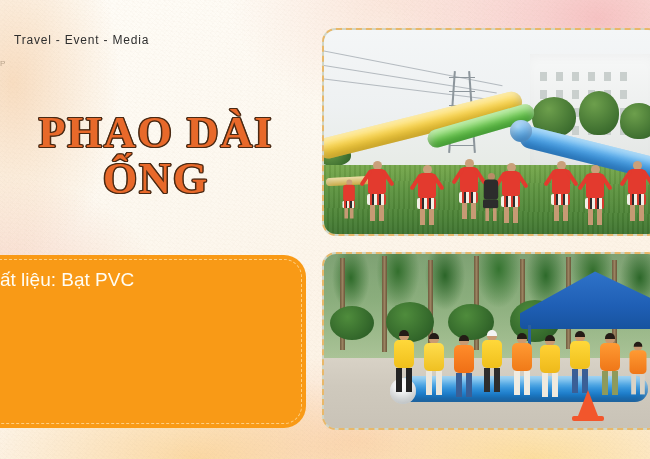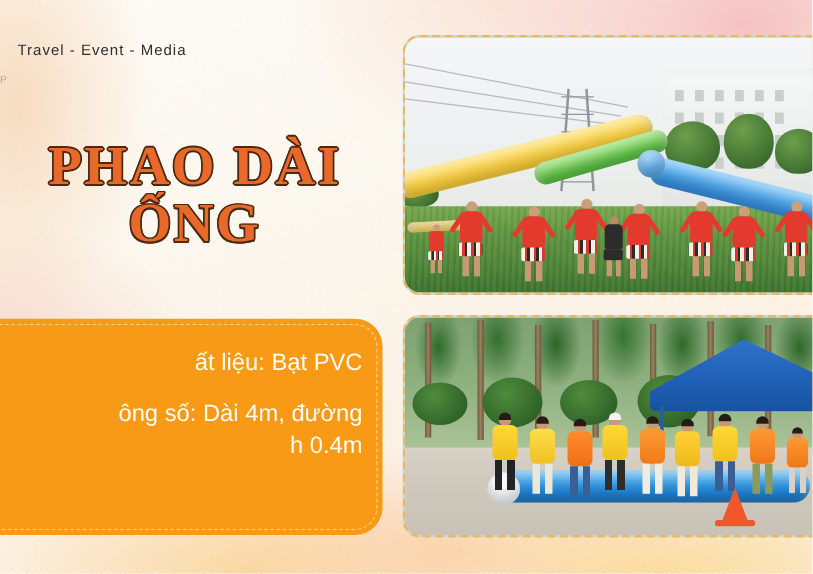--- a/index.html
+++ b/index.html
@@ -97,21 +97,21 @@
   }
   .spec-panel::after {
     content:"";
     position:absolute; inset:4px;
     border:1px dashed rgba(255,236,190,.65);
     border-radius:0 18px 18px 0;
     pointer-events:none;
   }
   .spec-list {
     position:absolute;
-    left:30px; top:23px; right:16px;text-align:right;
+    left:30px; top:12px; right:16px;
   }
   .spec-item {
     font-family:"Liberation Sans", sans-serif;
     font-size:19px;
     line-height:1.32;
     color:#fffdf4;
     margin-bottom:16px;
   }
 
   
@@ -279,24 +279,20 @@
   <div class="brand-mark">P</div>
 
   <div class="title-block">
     <div class="title-line l2">PHAO DÀI</div>
     <div class="title-line">ỐNG</div>
   </div>
 
   <div class="spec-panel">
     <div class="spec-list">
       <div class="spec-item">ất liệu: Bạt PVC</div>
-      <div class="spec-item">
-        <span>ông số: Dài 4m, đường</span><br>
-        <span>h 0.4m</span>
-      </div>
     </div>
   </div>
 
   <div class="photo-frame" id="photo-top">
     <div class="photo-inner">
       <div class="t-sky"></div>
 
       <div class="t-wire" style="left:-4%; top:9%;  width:58%; transform:rotate(11deg);"></div>
       <div class="t-wire" style="left:-4%; top:16%; width:56%; transform:rotate(9deg);"></div>
       <div class="t-wire" style="left:-4%; top:23%; width:54%; transform:rotate(7deg);"></div>

